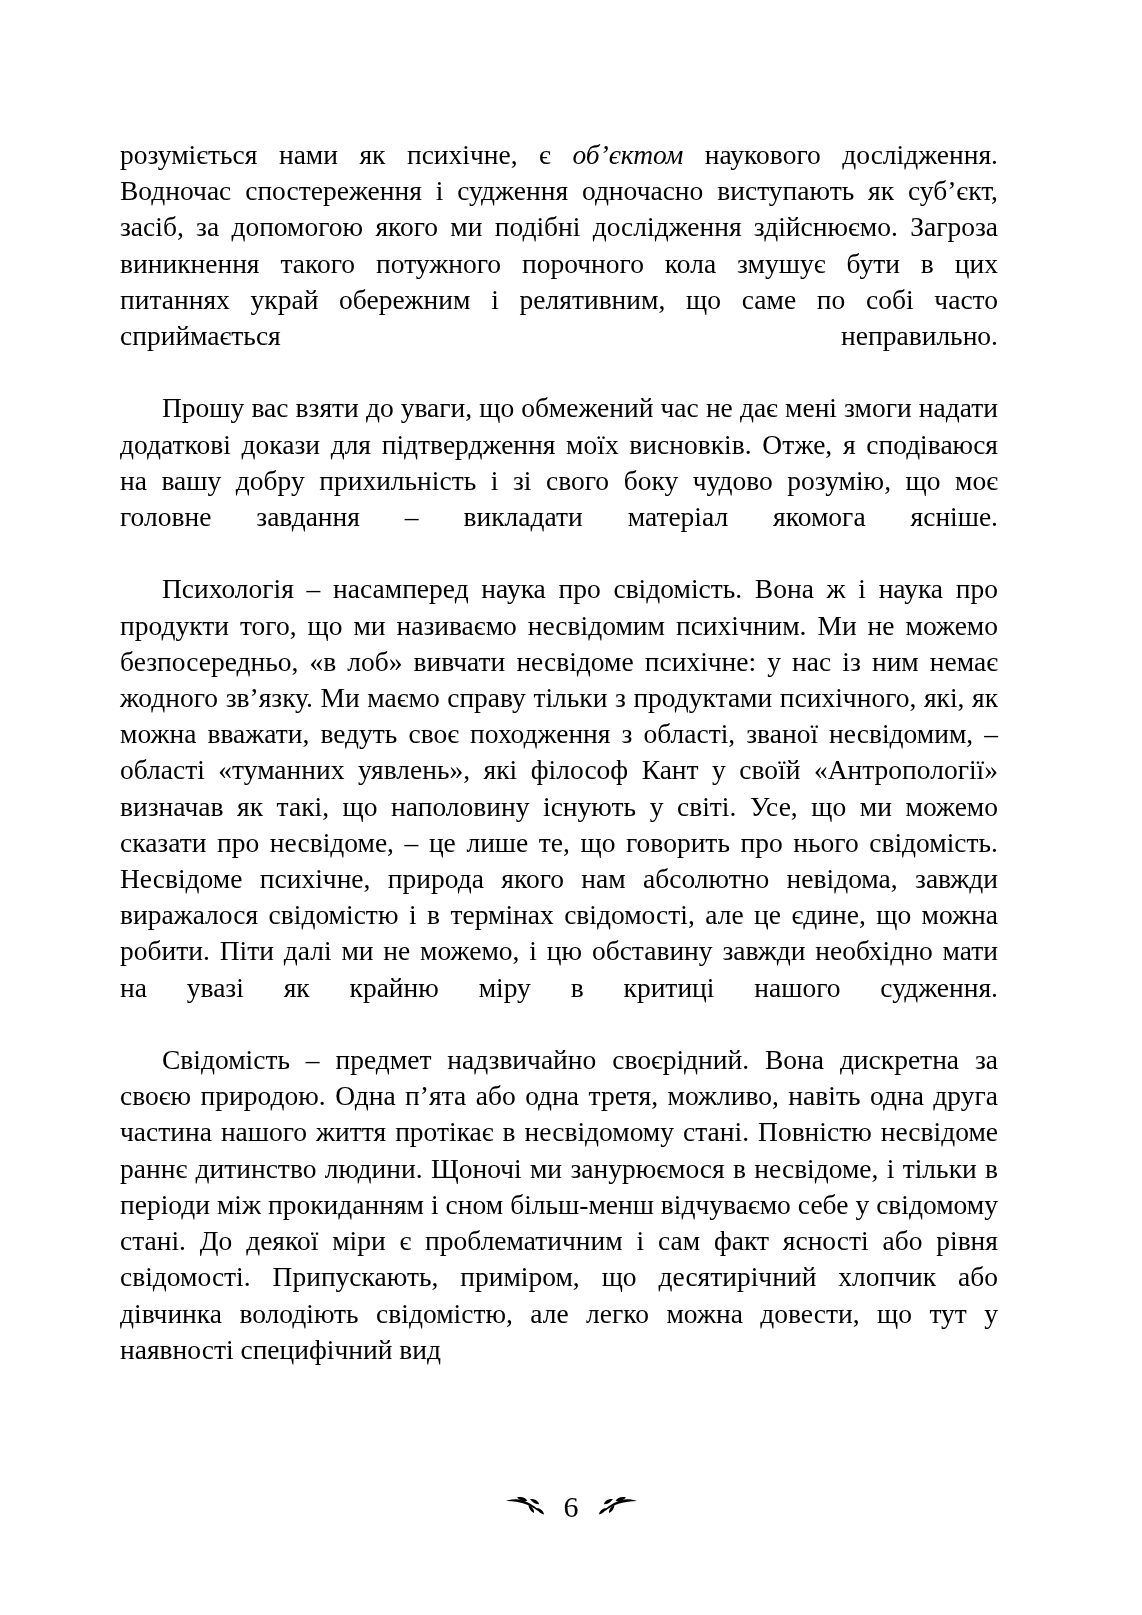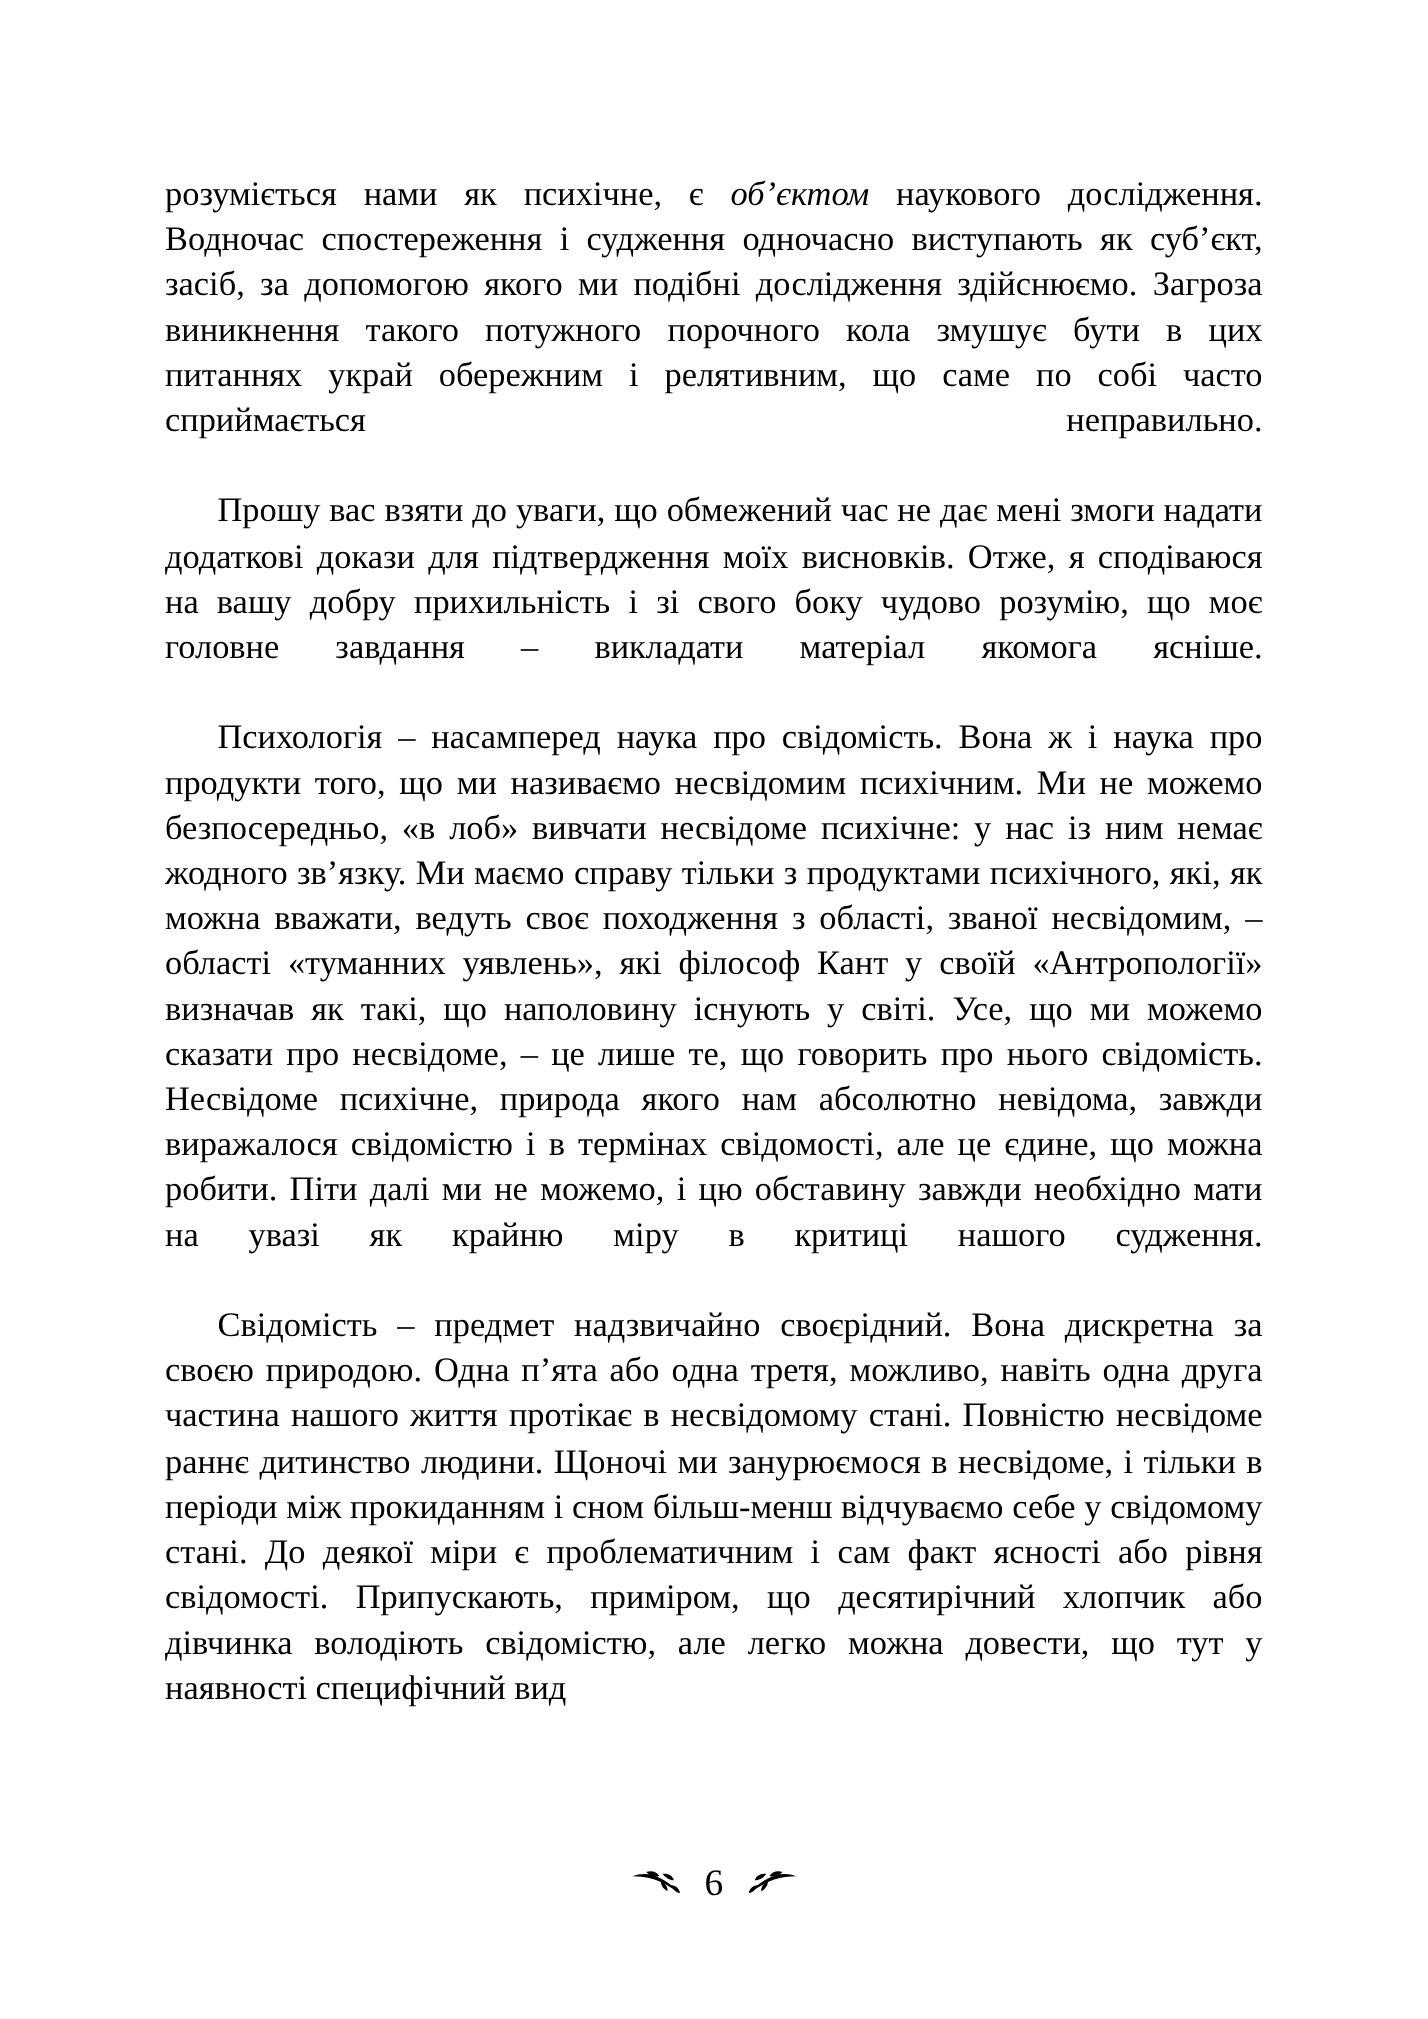--- a/index.html
+++ b/index.html
@@ -10,21 +10,21 @@
   .page {
     position: relative;
     width: 1142px;
     height: 1615px;
     background: #ffffff;
     overflow: hidden;
     box-sizing: border-box;
   }
   .textblock {
     position: absolute;
-    left: 132px;
+    left: 120px;
     top: 137px;
     width: 878px;
   }
   .para {
     margin: 0;
     padding: 0;
     font-family: "Liberation Serif", "DejaVu Serif", serif;
     font-size: 27.5px;
     line-height: 36.2px;
     color: #000000;

